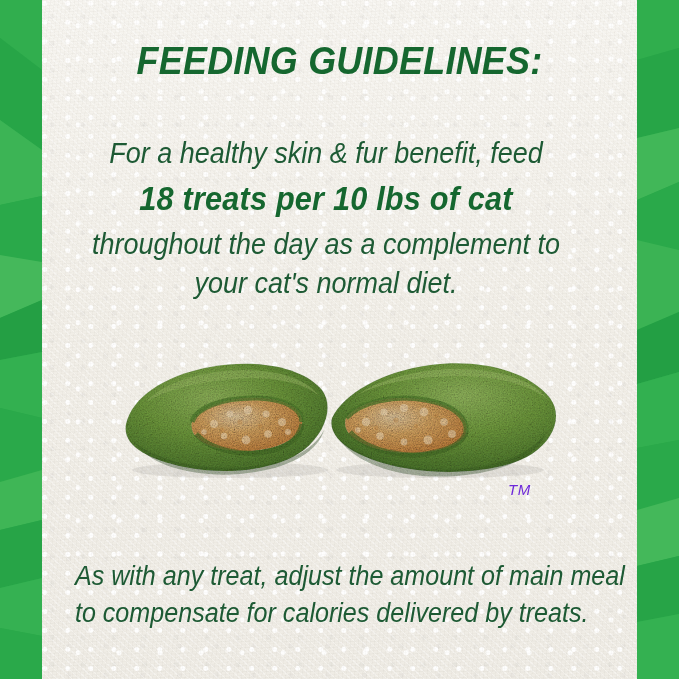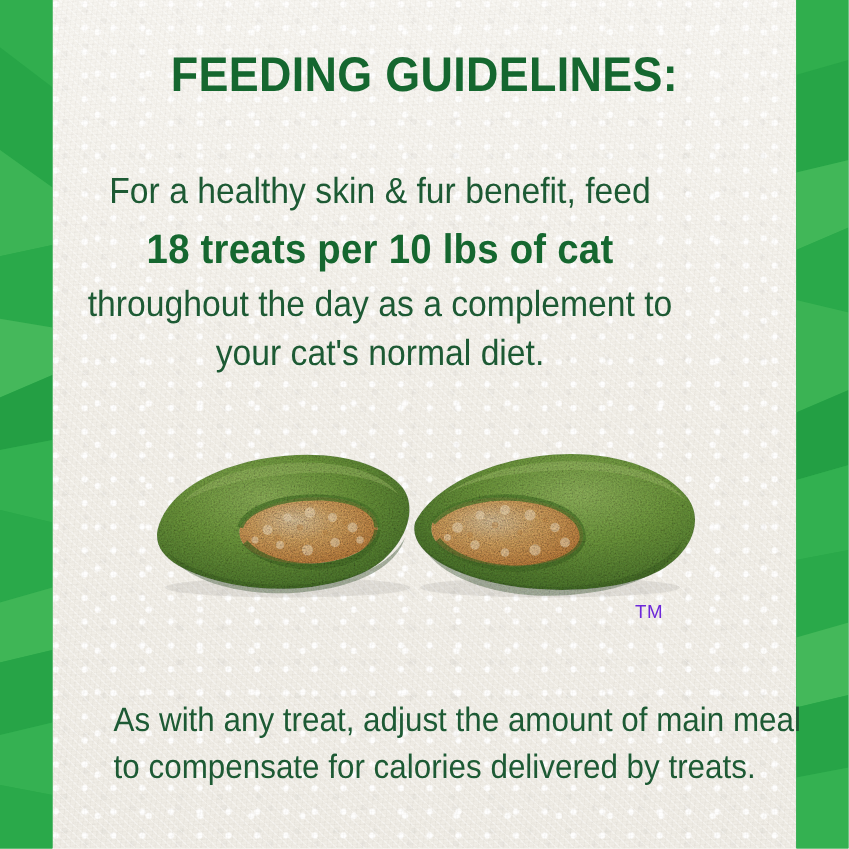--- a/index.html
+++ b/index.html
@@ -11,20 +11,21 @@
   body {
     font-family: "Liberation Sans", sans-serif;
   }
 
   .panel {
     position: relative;
     width: 679px;
     height: 679px;
     overflow: hidden;
     background: #f2efe9;
+    font-style: italic;
   }
 
   
   .paper {
     position: absolute;
     left: 42px;
     top: 0;
     width: 595px;
     height: 679px;
     background:
@@ -74,28 +75,28 @@
     font-weight: 700;
     font-size: 39px;
     letter-spacing: .3px;
     color: #15672f;
     transform: scaleX(.92);
     white-space: nowrap;
   }
 
   .body-block {
     position: absolute;
-    left: 34px;
+    left: 56px;
     width: 540px;
     text-align: center;
     color: #1d5a34;
     font-family: "Liberation Sans Narrow", "Liberation Sans", sans-serif;
   }
   .body-top { top: 134px; }
-  .body-bottom { top: 558px; margin-left: 38px; }
+  .body-bottom { top: 558px; }
 
   .line {
     display: block;
     font-size: 29px;
     line-height: 39px;
     transform: scaleX(.93);
     white-space: nowrap;
     color: #1d5a34;
   }
   .line.strong {

